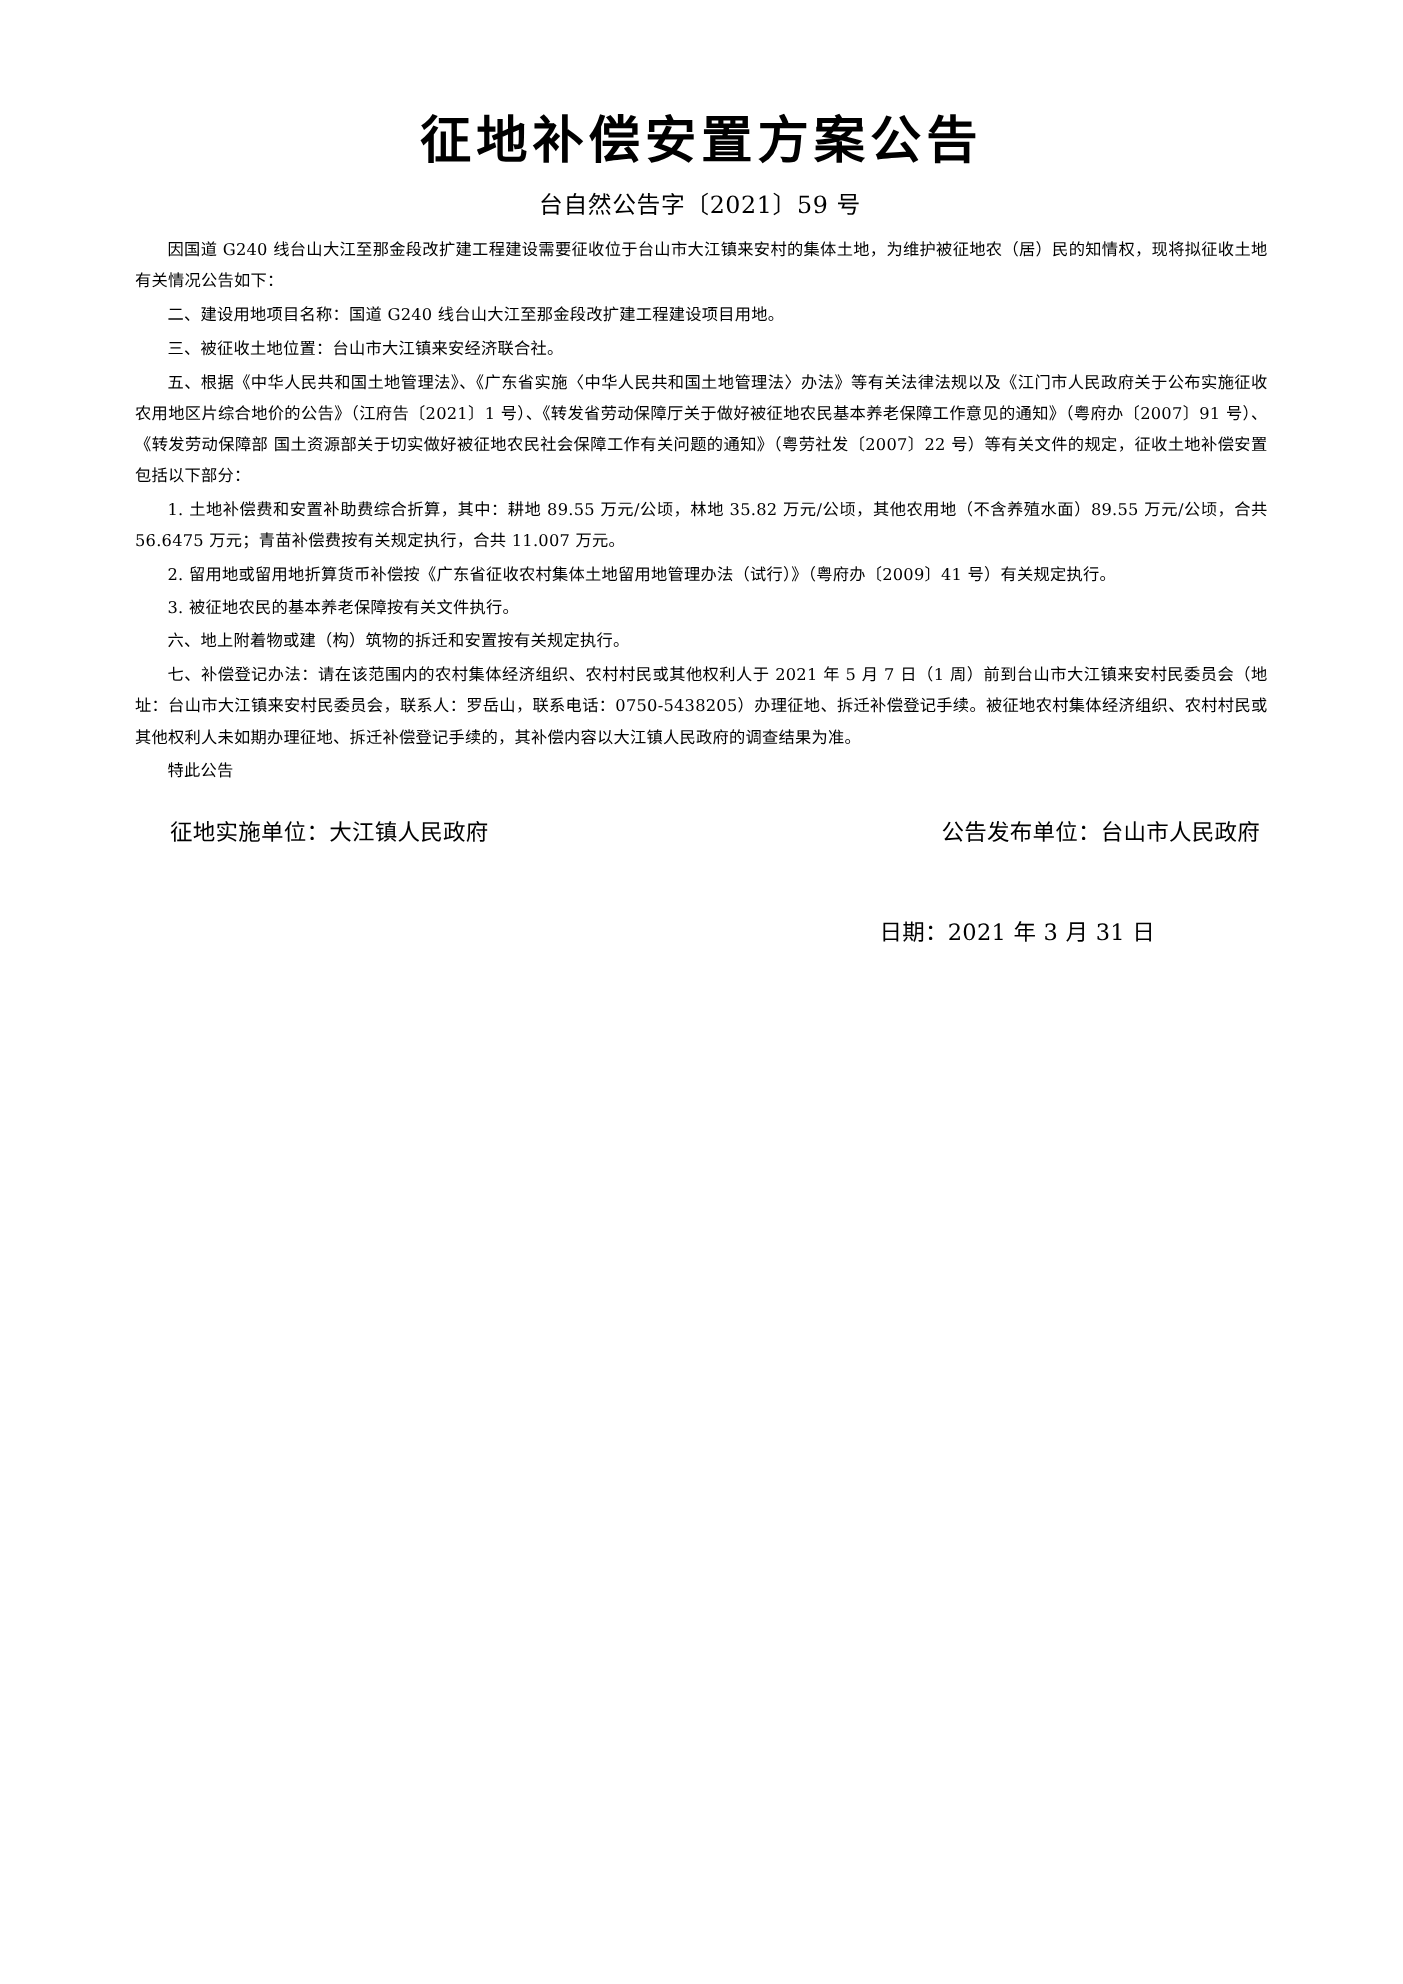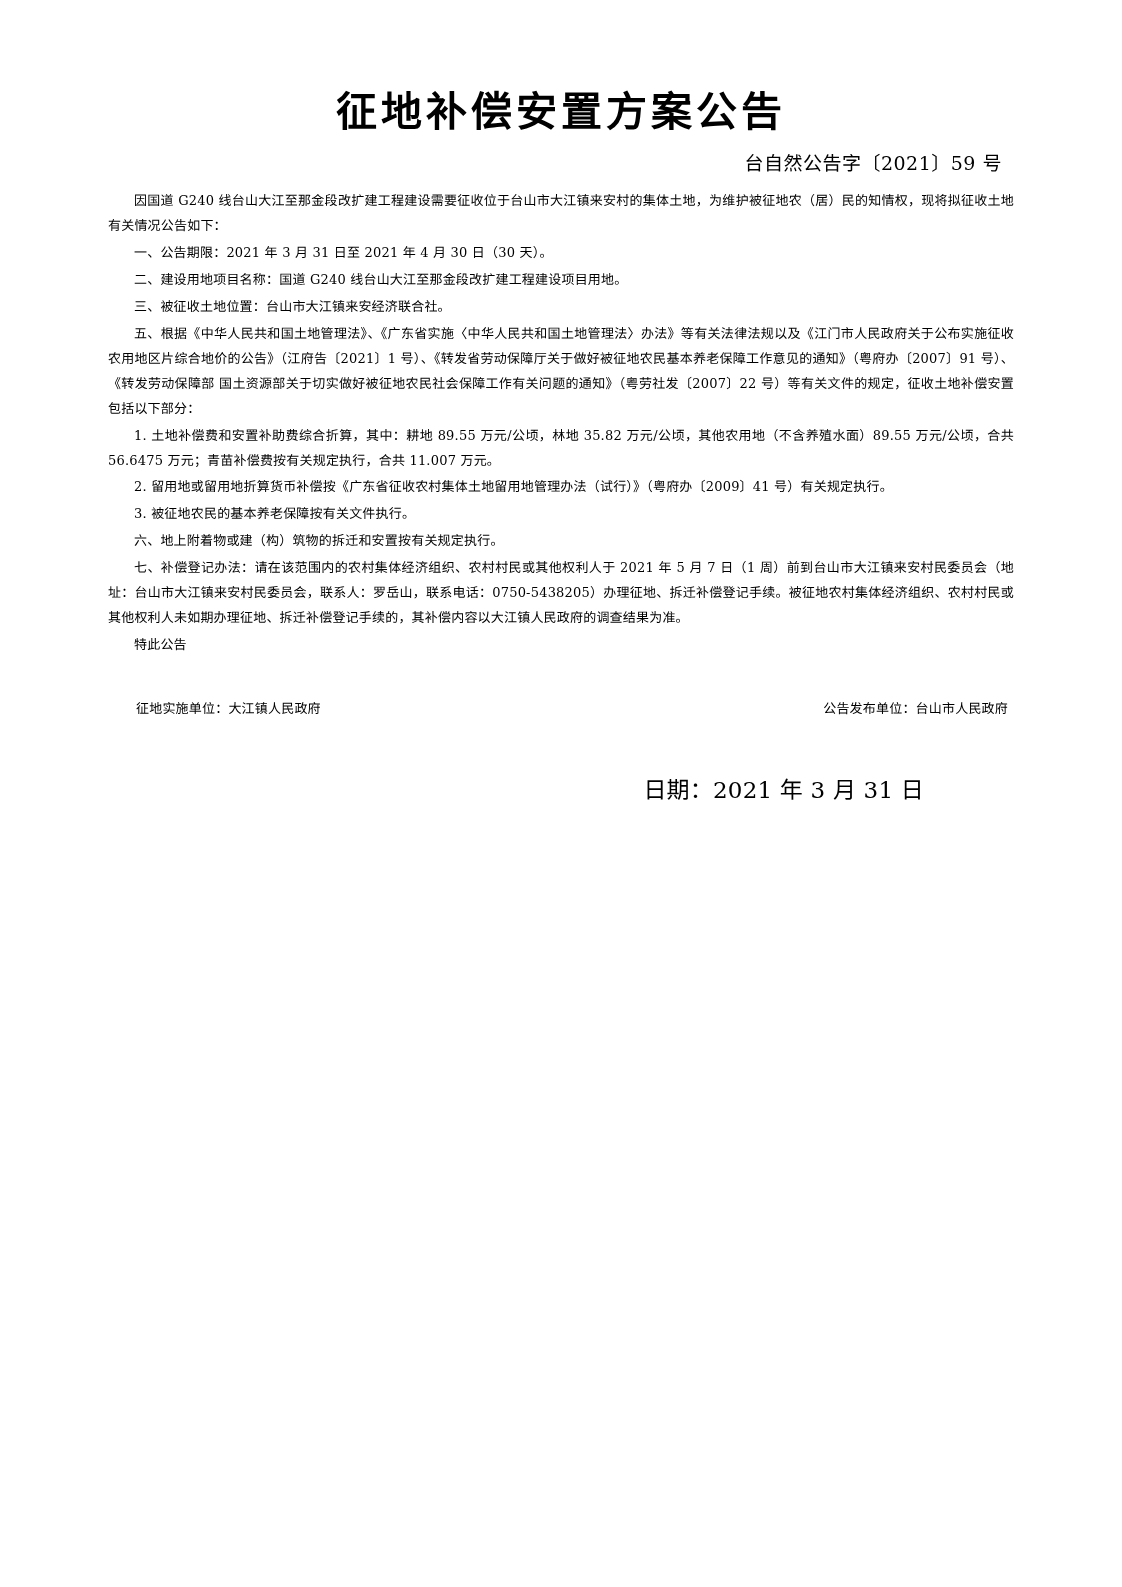--- a/index.html
+++ b/index.html
@@ -23,23 +23,23 @@
   }
   .doc-title {
     text-align: center;
     font-size: 41px;
     font-weight: bold;
     letter-spacing: 4px;
     margin: 18px 0 10px 0;
     font-family: "DejaVu Serif", "Liberation Serif", serif;
   }
   .doc-number {
-    text-align: right;
+    text-align: center;
     font-size: 19px;
-    margin: 6px 12px 14px 0;
+    margin: 6px 2px 14px 0;
     letter-spacing: 0.5px;
   }
   p.body-text {
     font-size: 13px;
     line-height: 1.92;
     text-align: justify;
     text-justify: inter-ideograph;
     margin: 0 0 2px 0;
     text-indent: 2em;
     letter-spacing: 0.2px;
@@ -47,48 +47,47 @@
   p.sub-item {
     text-indent: 2em;
   }
   .closing {
     margin-top: 16px;
   }
   .signature-row {
     display: flex;
     justify-content: space-between;
     align-items: flex-start;
-    font-size: 13px;
-    margin-top: 40px;
+    font-size: 18px;
+    margin-top: 20px;
     padding: 0 6px 0 28px;
   }
   .sign-left, .sign-right {
     white-space: nowrap;
     letter-spacing: 0.2px;
   }
   .date-row {
     text-align: right;
-    font-size: 23px;
+    font-size: 18px;
     margin-top: 54px;
     padding-right: 90px;
     letter-spacing: 0.2px;
   }
 </style>
 </head>
 <body>
 
 <div class="page">
 
   <h1 class="doc-title">征地补偿安置方案公告</h1>
 
   <div class="doc-number">台自然公告字〔2021〕59 号</div>
 
   <p class="body-text">因国道 G240 线台山大江至那金段改扩建工程建设需要征收位于台山市大江镇来安村的集体土地，为维护被征地农（居）民的知情权，现将拟征收土地有关情况公告如下：</p>
 
-  <p class="body-text">一、公告期限：2021 年 3 月 31 日至 2021 年 4 月 30 日（30 天）。</p>
   <p class="body-text">二、建设用地项目名称：国道 G240 线台山大江至那金段改扩建工程建设项目用地。</p>
   <p class="body-text">三、被征收土地位置：台山市大江镇来安经济联合社。</p>
   <p class="body-text">五、根据《中华人民共和国土地管理法》、《广东省实施〈中华人民共和国土地管理法〉办法》等有关法律法规以及《江门市人民政府关于公布实施征收农用地区片综合地价的公告》（江府告〔2021〕1 号）、《转发省劳动保障厅关于做好被征地农民基本养老保障工作意见的通知》（粤府办〔2007〕91 号）、《转发劳动保障部 国土资源部关于切实做好被征地农民社会保障工作有关问题的通知》（粤劳社发〔2007〕22 号）等有关文件的规定，征收土地补偿安置包括以下部分：</p>
 
   <p class="body-text sub-item">1. 土地补偿费和安置补助费综合折算，其中：耕地 89.55 万元/公顷，林地 35.82 万元/公顷，其他农用地（不含养殖水面）89.55 万元/公顷，合共 56.6475 万元；青苗补偿费按有关规定执行，合共 11.007 万元。</p>
   <p class="body-text sub-item">2. 留用地或留用地折算货币补偿按《广东省征收农村集体土地留用地管理办法（试行）》（粤府办〔2009〕41 号）有关规定执行。</p>
   <p class="body-text sub-item">3. 被征地农民的基本养老保障按有关文件执行。</p>
 
   <p class="body-text">六、地上附着物或建（构）筑物的拆迁和安置按有关规定执行。</p>
   <p class="body-text">七、补偿登记办法：请在该范围内的农村集体经济组织、农村村民或其他权利人于 2021 年 5 月 7 日（1 周）前到台山市大江镇来安村民委员会（地址：台山市大江镇来安村民委员会，联系人：罗岳山，联系电话：0750-5438205）办理征地、拆迁补偿登记手续。被征地农村集体经济组织、农村村民或其他权利人未如期办理征地、拆迁补偿登记手续的，其补偿内容以大江镇人民政府的调查结果为准。</p>

